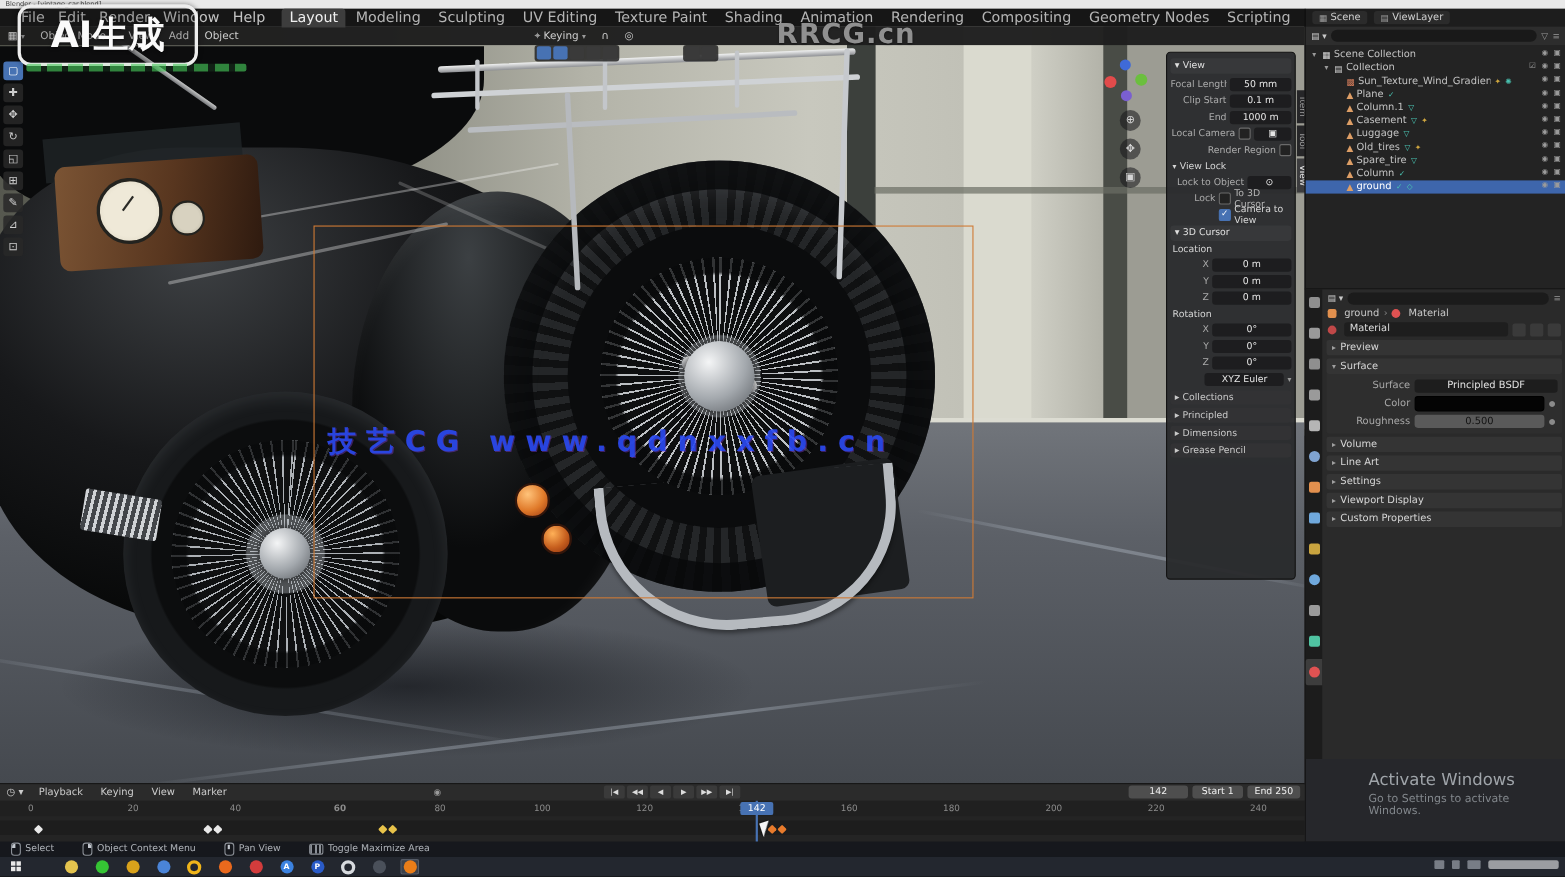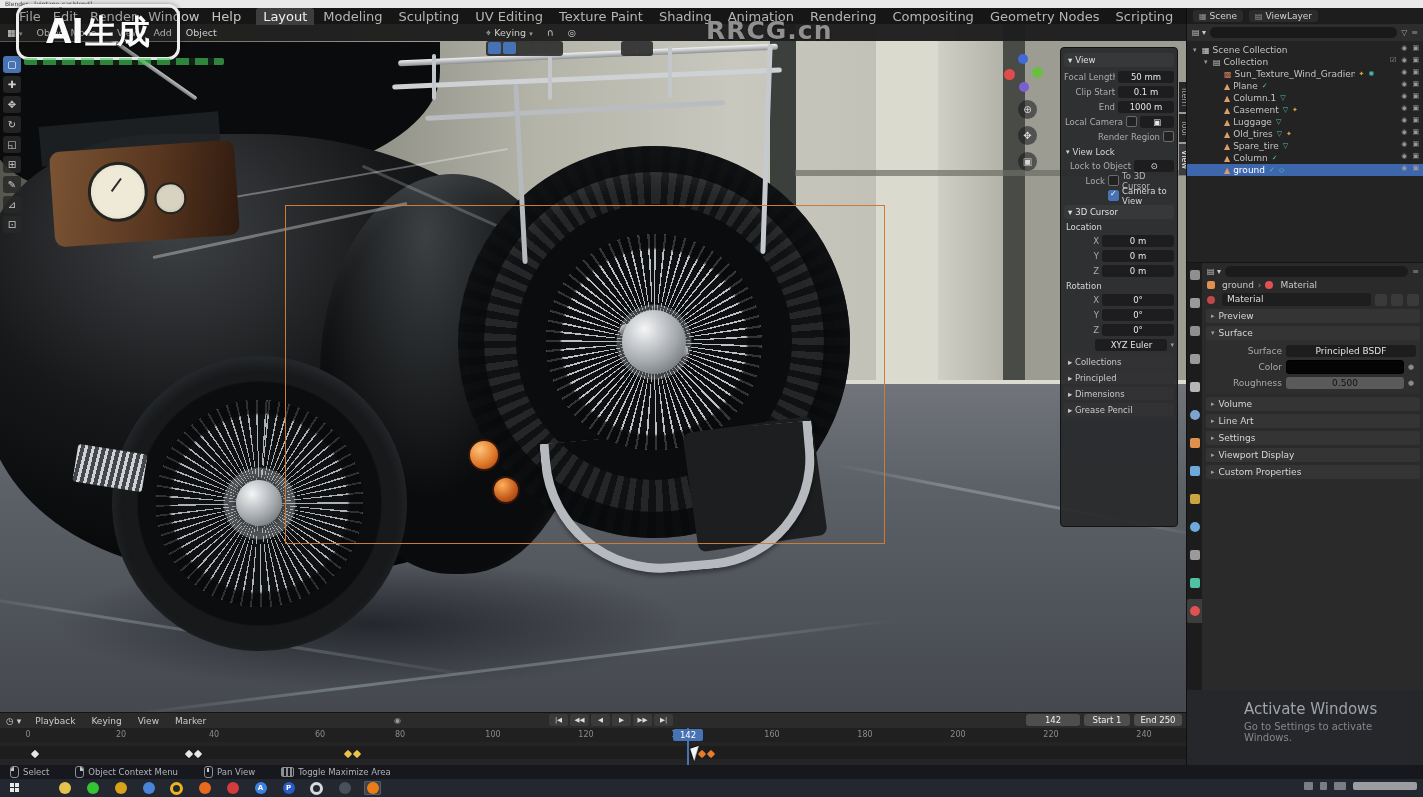--- a/index.html
+++ b/index.html
@@ -295,20 +295,21 @@
         <div class="chrome-bar" style="left:668px;top:22px;width:4px;height:52px;background:#c3c6ca"></div>
         <div class="chrome-bar" style="left:764px;top:20px;width:5px;height:210px;transform:rotate(2deg);background:#c6c9cd"></div>
         <div class="chrome-bar" style="left:518px;top:60px;width:5px;height:180px;transform:rotate(-3deg);background:#b6b9bd"></div>
 
         <div class="abs" style="left:468px;top:415px;width:28px;height:28px;border-radius:50%;border:2px solid #33160b;background:radial-gradient(circle at 35% 30%,#ffc37a,#e07a2a 55%,#9c3a12)"></div>
         <div class="abs" style="left:492px;top:452px;width:24px;height:24px;border-radius:50%;border:2px solid #33160b;background:radial-gradient(circle at 35% 30%,#ffb057,#c75f1e 55%,#8a2f0e)"></div>
         <div class="abs" style="left:75px;top:425px;width:70px;height:38px;border-radius:3px;transform:rotate(9deg);background:repeating-linear-gradient(95deg,#d0d3d6 0 3px,#43464a 3px 7px)"></div>
       </div>
 
       <div id="selection-rect"></div>
+      <div id="wm-center">技艺CG www.qdnxxfb.cn</div>
     </div>
 
     <div id="vp-header">
       <span class="vph">▦ <span class="car">▾</span></span>
       <span class="vph"><span>Object Mode</span> <span class="car">▾</span></span>
       <span id="vp-menus" style="display:flex">
           <div class="vph">View</div>
           <div class="vph">Add</div>
           <div class="vph">Object</div>
         </span>
@@ -718,21 +719,21 @@
         <div class="tbtn">▶▶</div>
         <div class="tbtn">▶|</div>
       </div>
     <div class="tfield" style="left:1026px;width:54px">142</div>
     <div class="tfield" style="left:1084px;width:46px">Start 1</div>
     <div class="tfield" style="left:1134px;width:48px">End 250</div>
     <div id="tl-ruler">
         <div class="rlabel" style="left: 28px;">0</div>
         <div class="rlabel" style="left: 121px;">20</div>
         <div class="rlabel" style="left: 214px;">40</div>
-        <div class="rlabel" style="left: 320px;">60</div>
+        <div class="rlabel" style="left: 309px; font-weight: bold;">60</div>
         <div class="rlabel" style="left: 400px;">80</div>
         <div class="rlabel" style="left: 493px;">100</div>
         <div class="rlabel" style="left: 586px;">120</div>
         <div class="rlabel" style="left: 679px;">140</div>
         <div class="rlabel" style="left: 772px;">160</div>
         <div class="rlabel" style="left: 865px;">180</div>
         <div class="rlabel" style="left: 958px;">200</div>
         <div class="rlabel" style="left: 1051px;">220</div>
         <div class="rlabel" style="left: 1144px;">240</div>
       </div>

